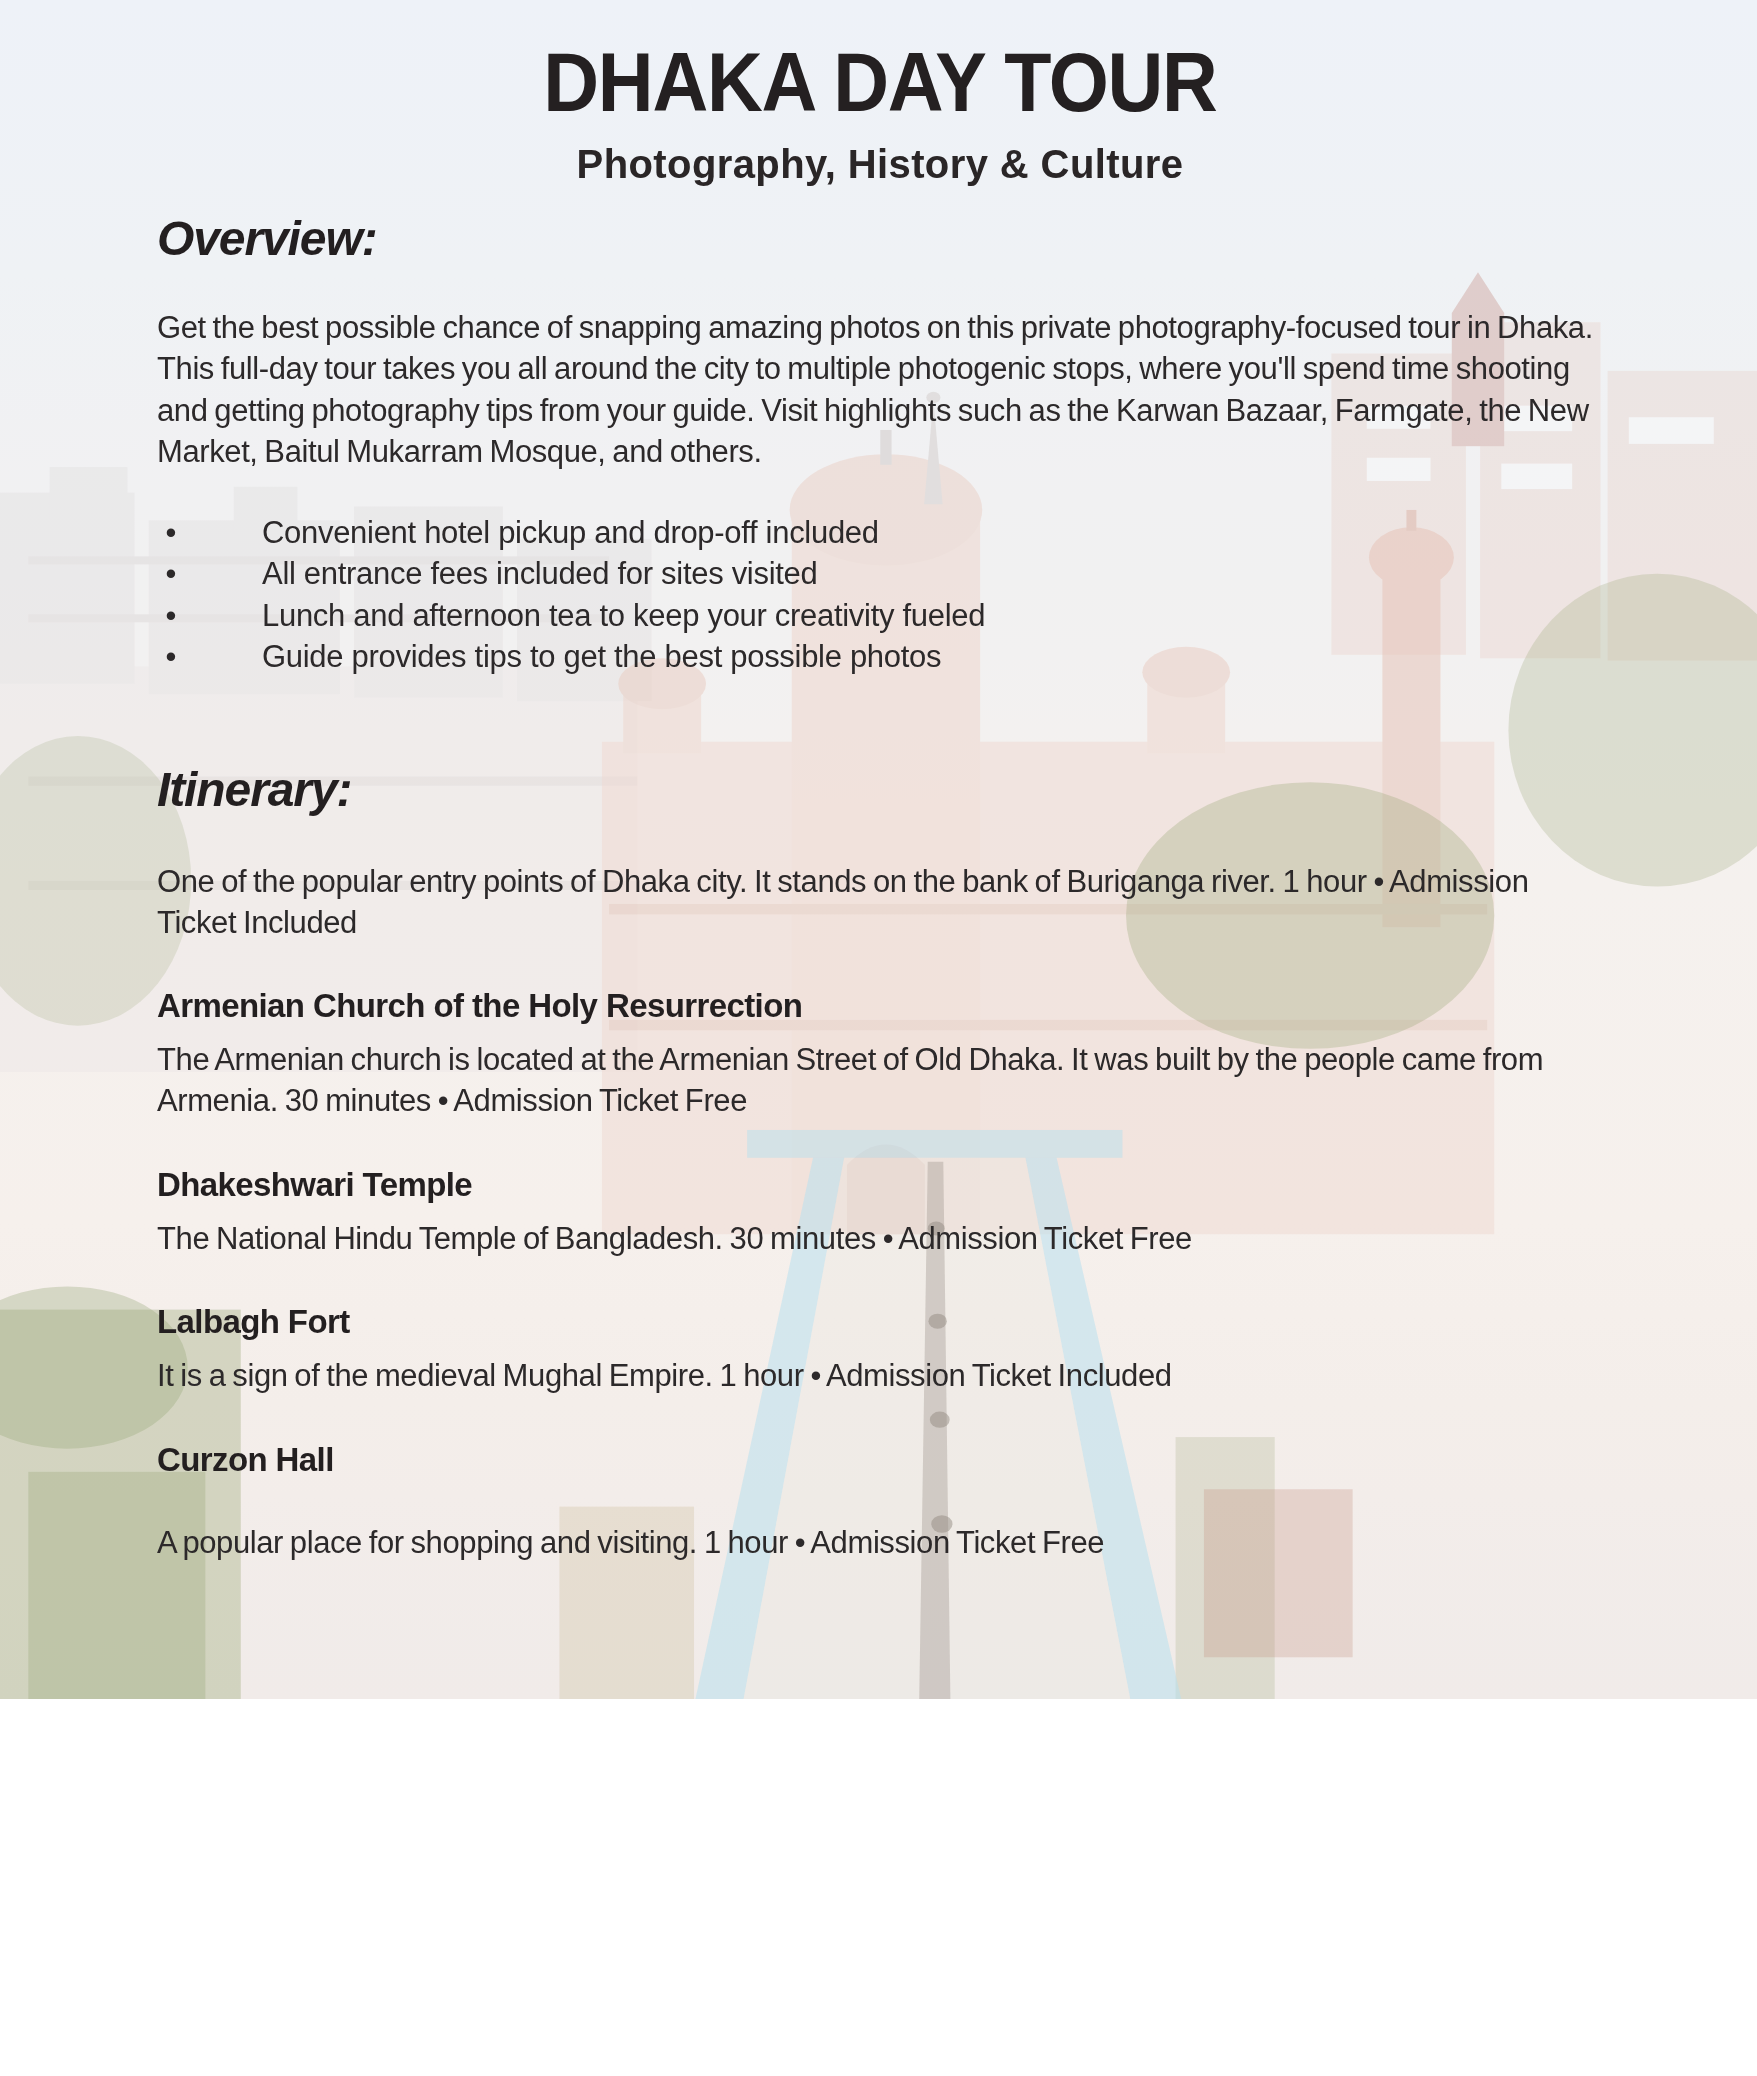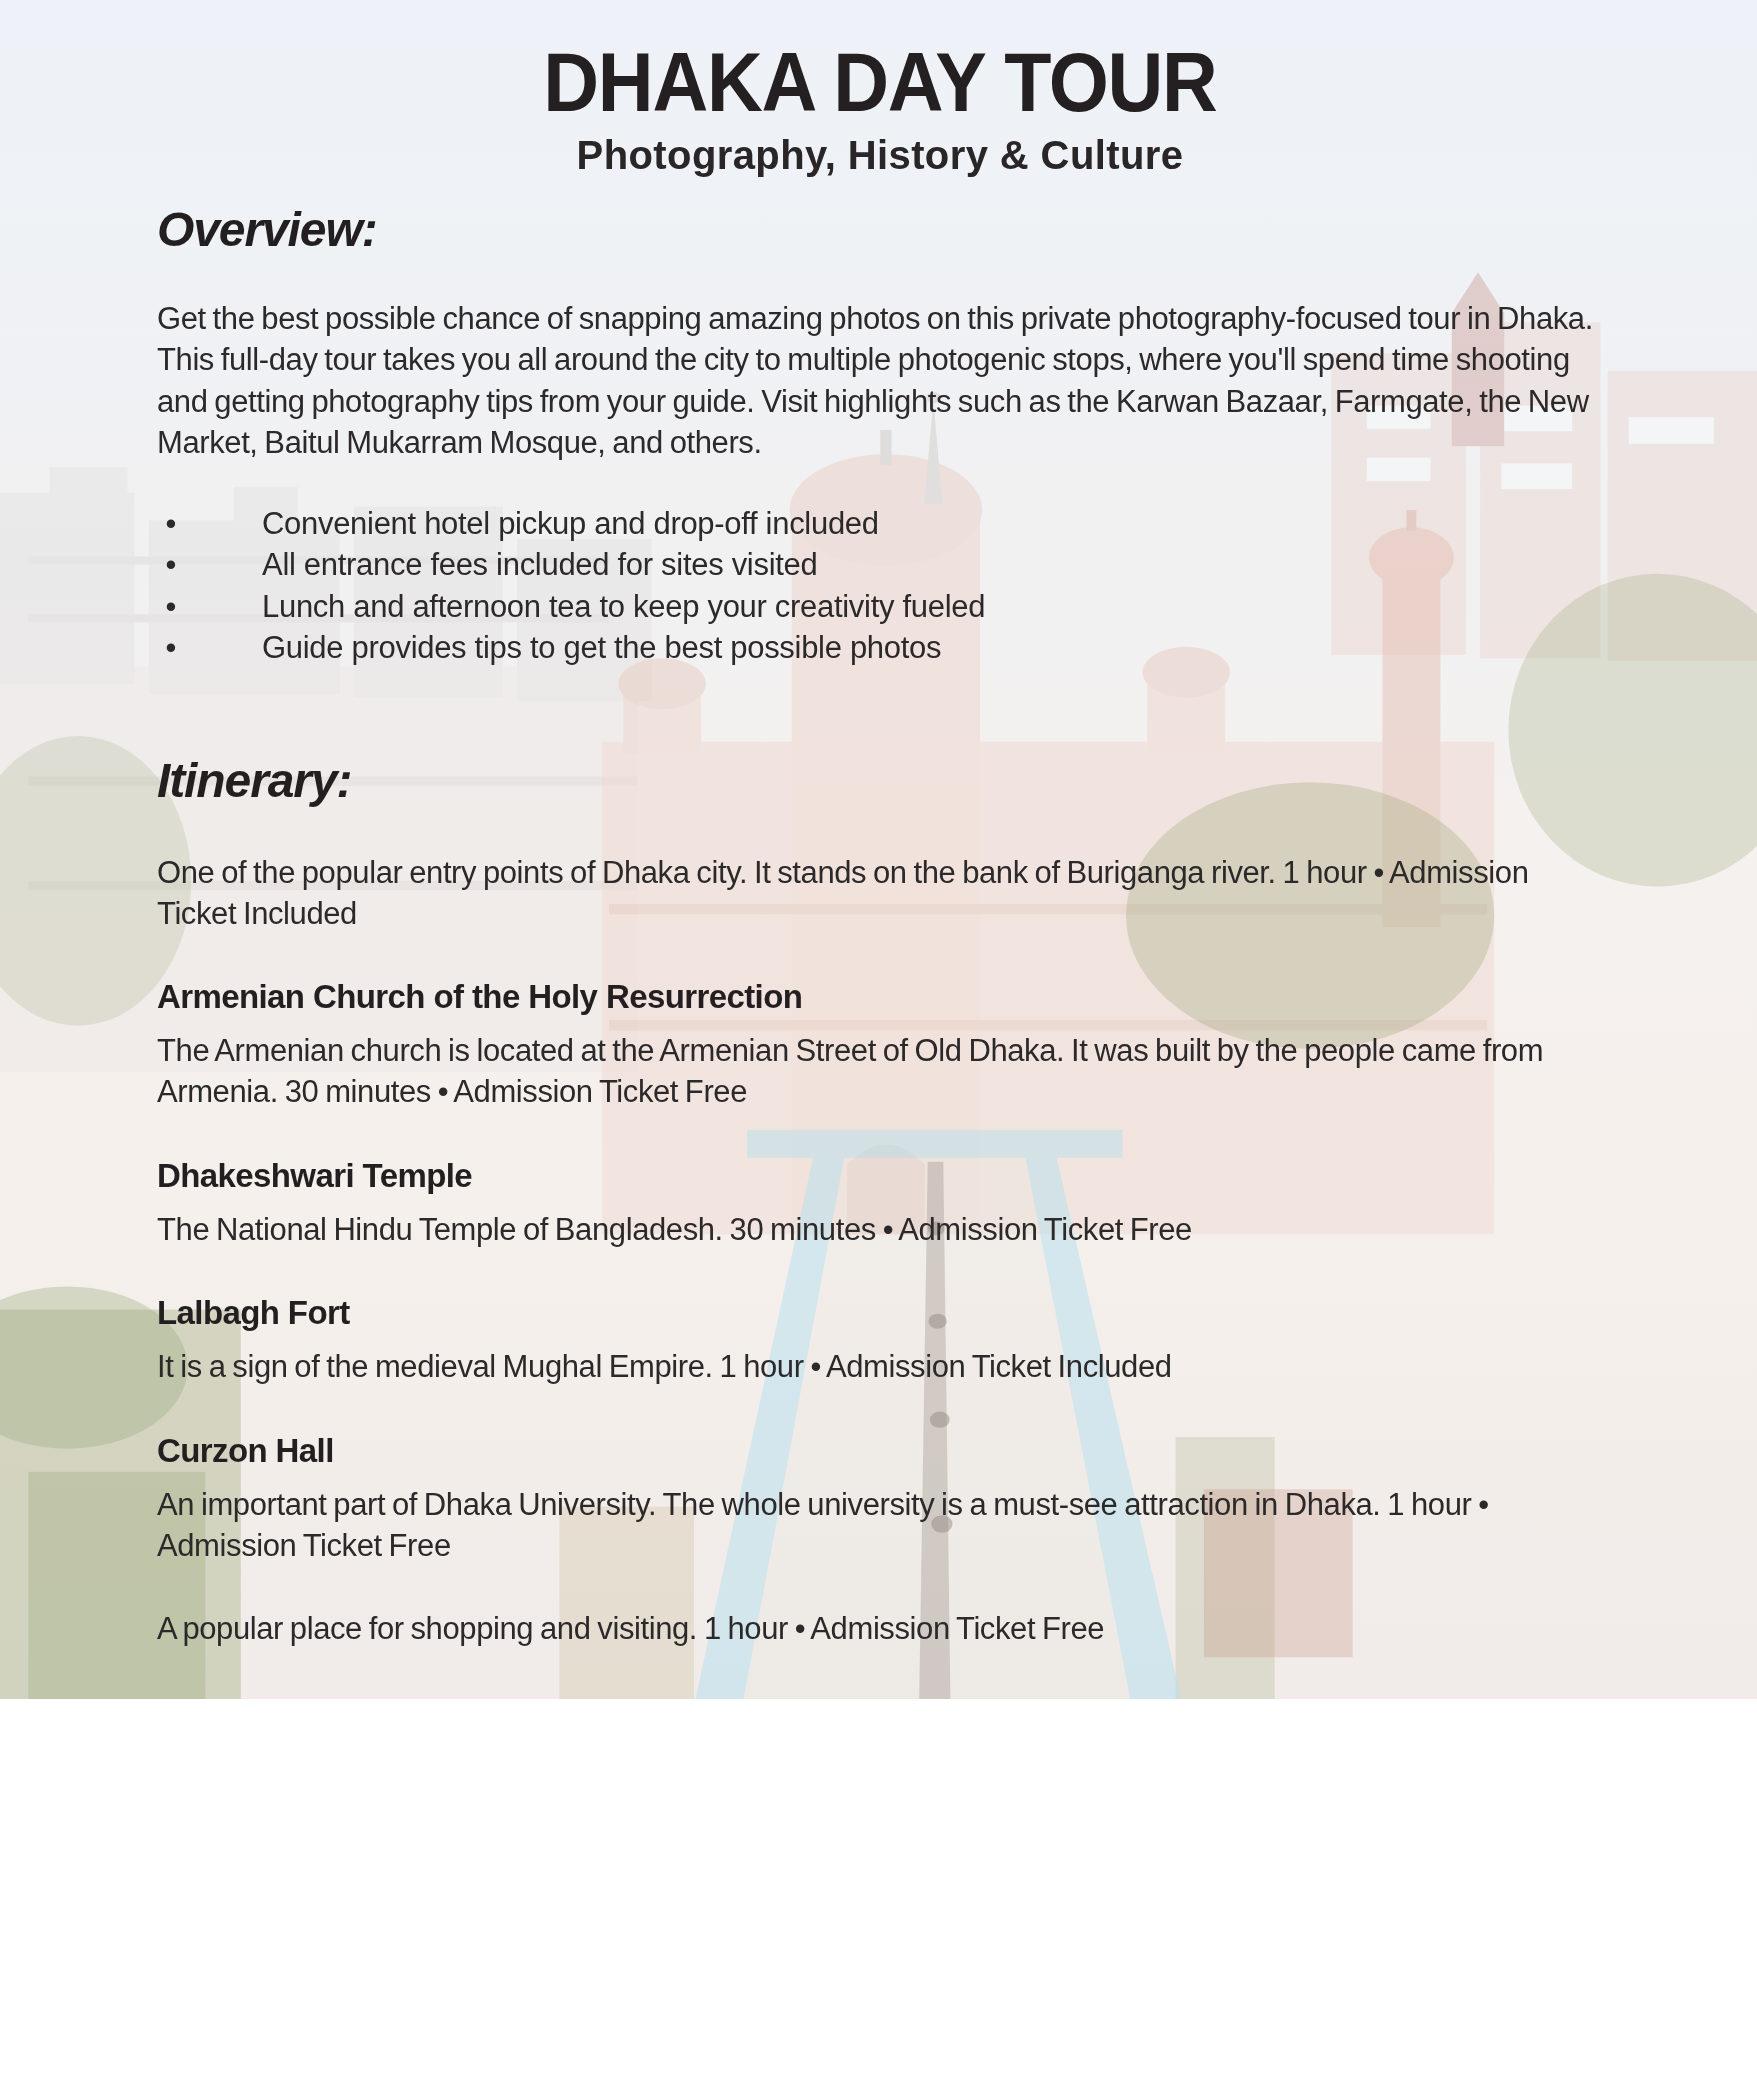--- a/index.html
+++ b/index.html
@@ -25,21 +25,21 @@
     margin:10px 0 0 0;
     text-align:center;
     font-size:84px;
     line-height:1.15;
     font-weight:800;
     letter-spacing:-1.4px;
     transform:scaleX(0.92);
     color:#242021;
   }
   .doc-subtitle {
-    margin-top:1px;
+    margin-top:10px;
     text-align:center;
     font-size:40px;
     line-height:1.15;
     font-weight:600;
     letter-spacing:0.4px;
     color:#2a2627;
   }
   .section-heading {
     font-size:48px;
     line-height:1.2;
@@ -230,21 +230,20 @@
       <div class="stop-desc">The National Hindu Temple of Bangladesh. 30 minutes • Admission Ticket Free</div>
     </div>
 
     <div class="stop">
       <div class="stop-name">Lalbagh Fort</div>
       <div class="stop-desc">It is a sign of the medieval Mughal Empire. 1 hour • Admission Ticket Included</div>
     </div>
 
     <div class="stop">
       <div class="stop-name">Curzon Hall</div>
-      <div class="stop-desc">An important part of Dhaka University. The whole university is a must-see attraction in Dhaka. 1 hour • Admission Ticket Free</div>
     </div>
 
     <div class="stop">
       <div class="stop-desc">A popular place for shopping and visiting. 1 hour • Admission Ticket Free</div>
     </div>
 
   </div>
 
   <div class="end-marker">----- END OF TOUR -----</div>
 

